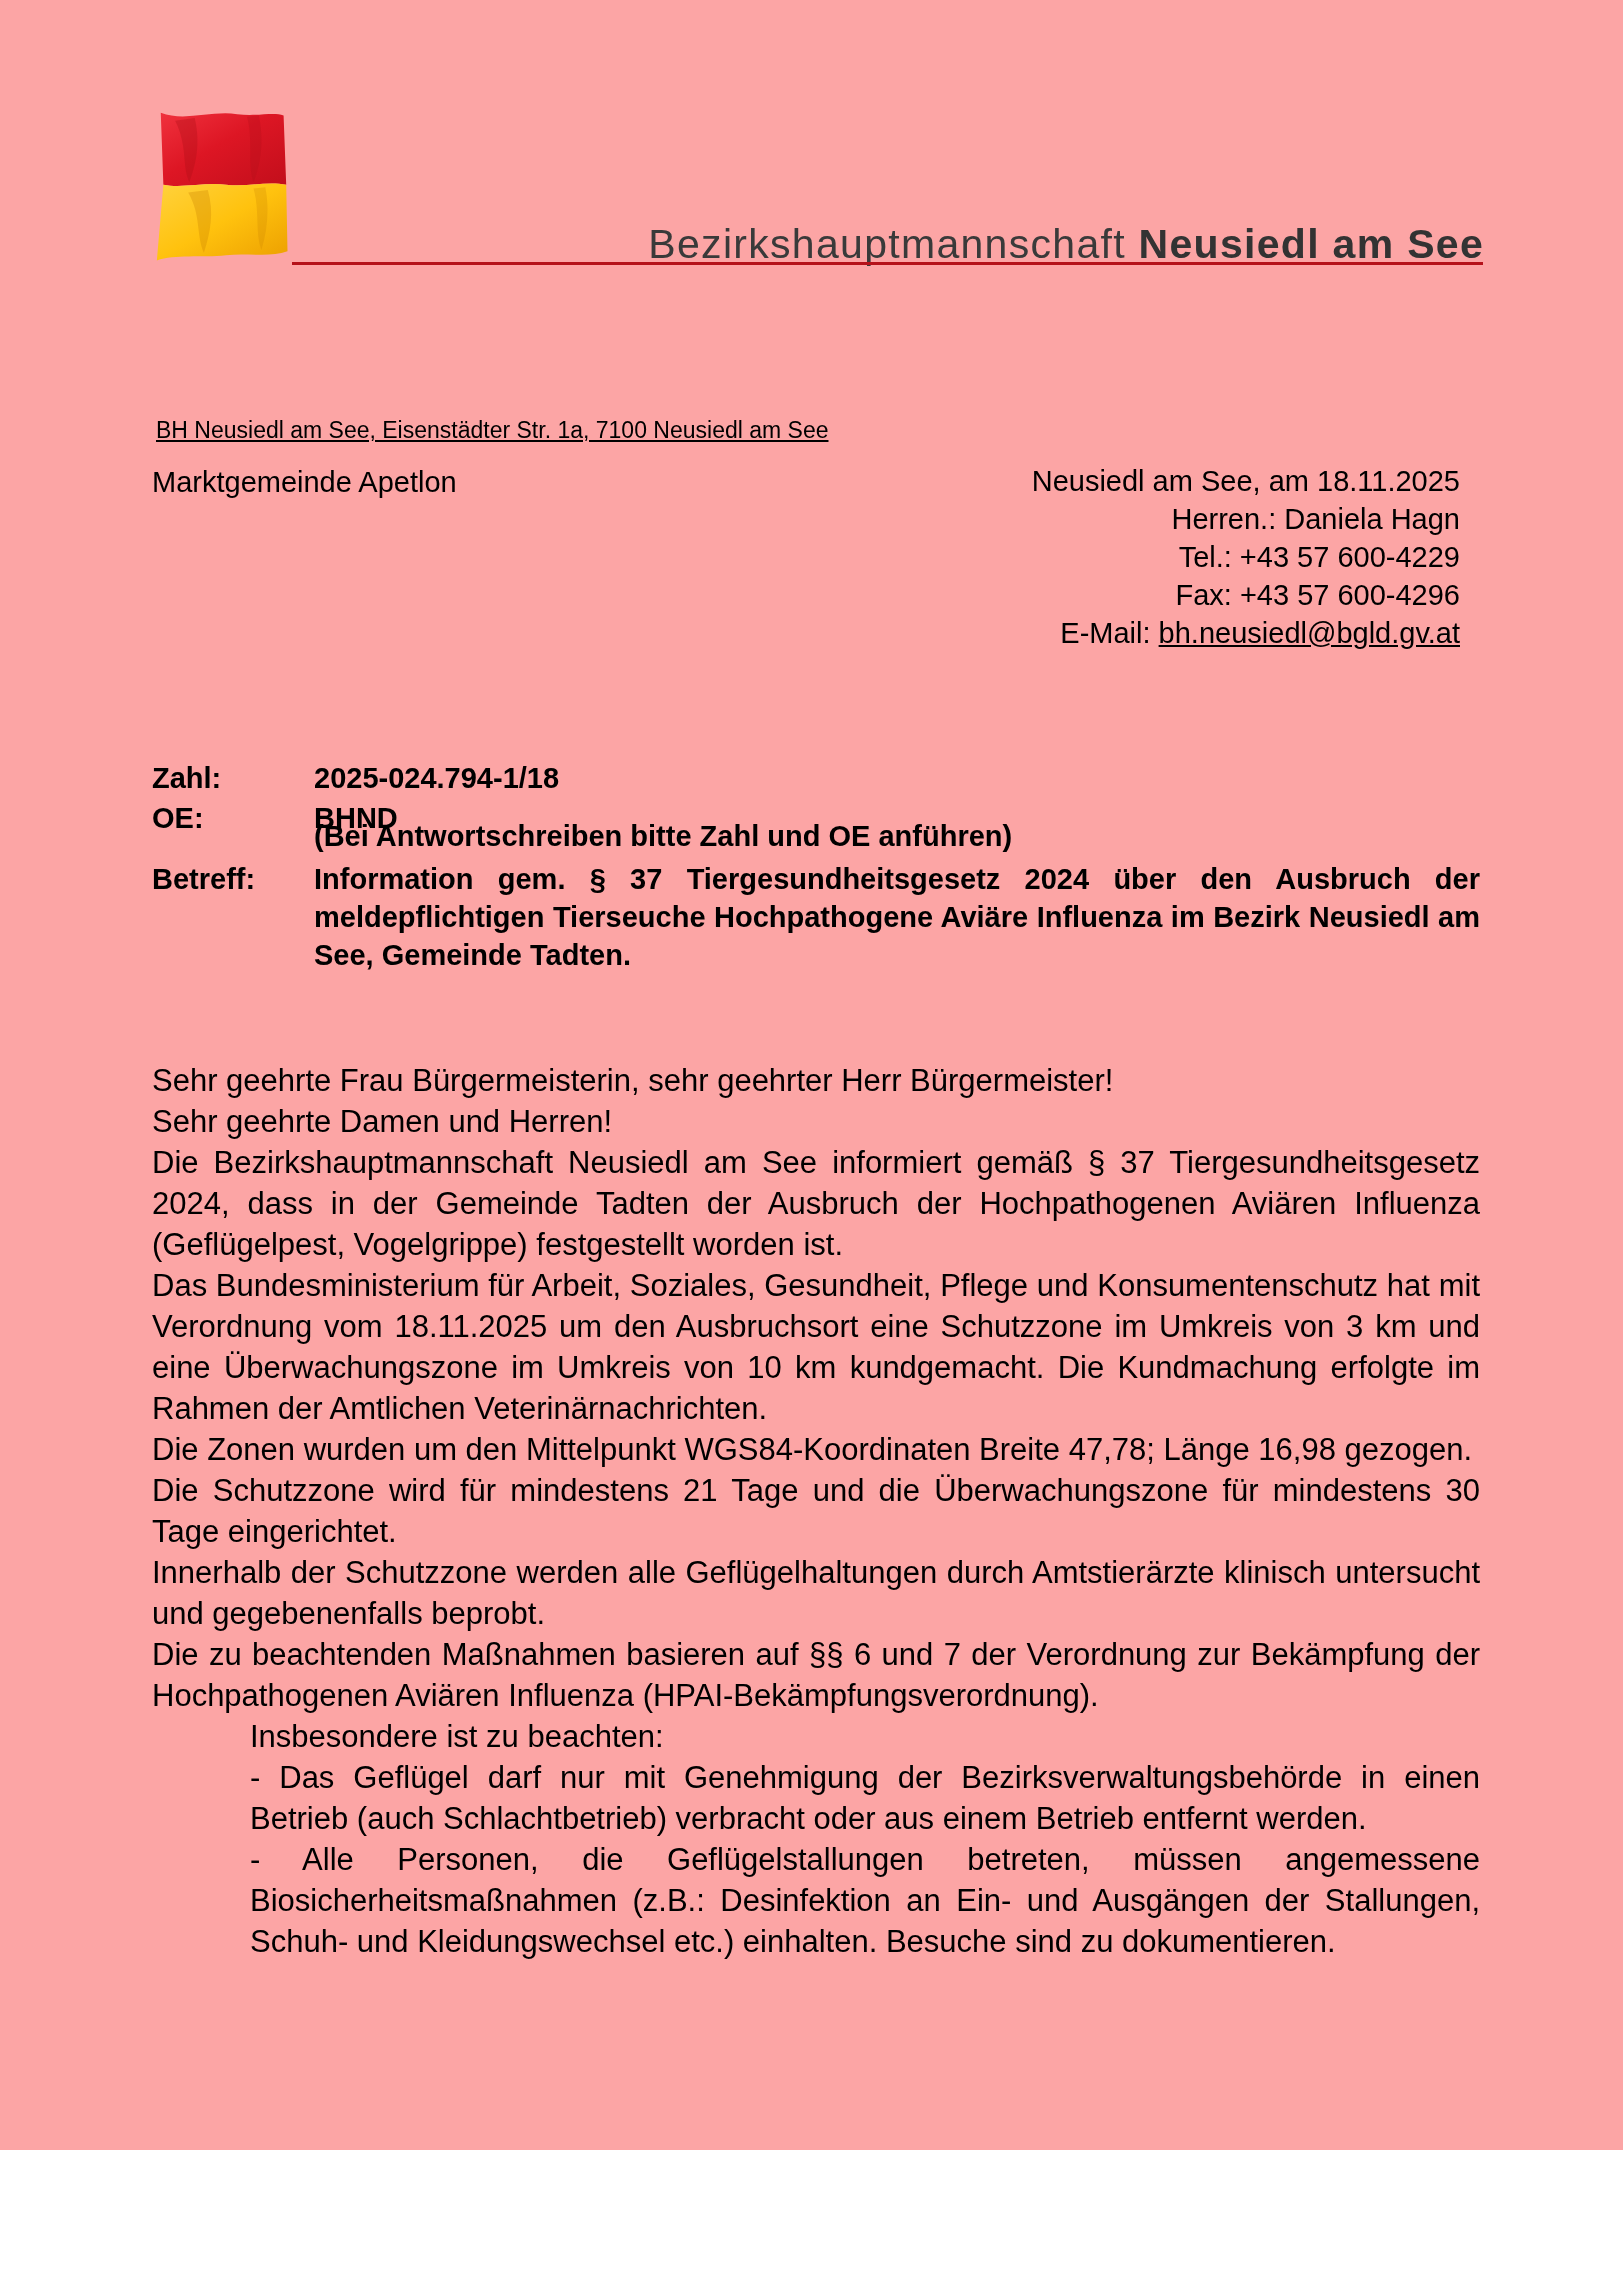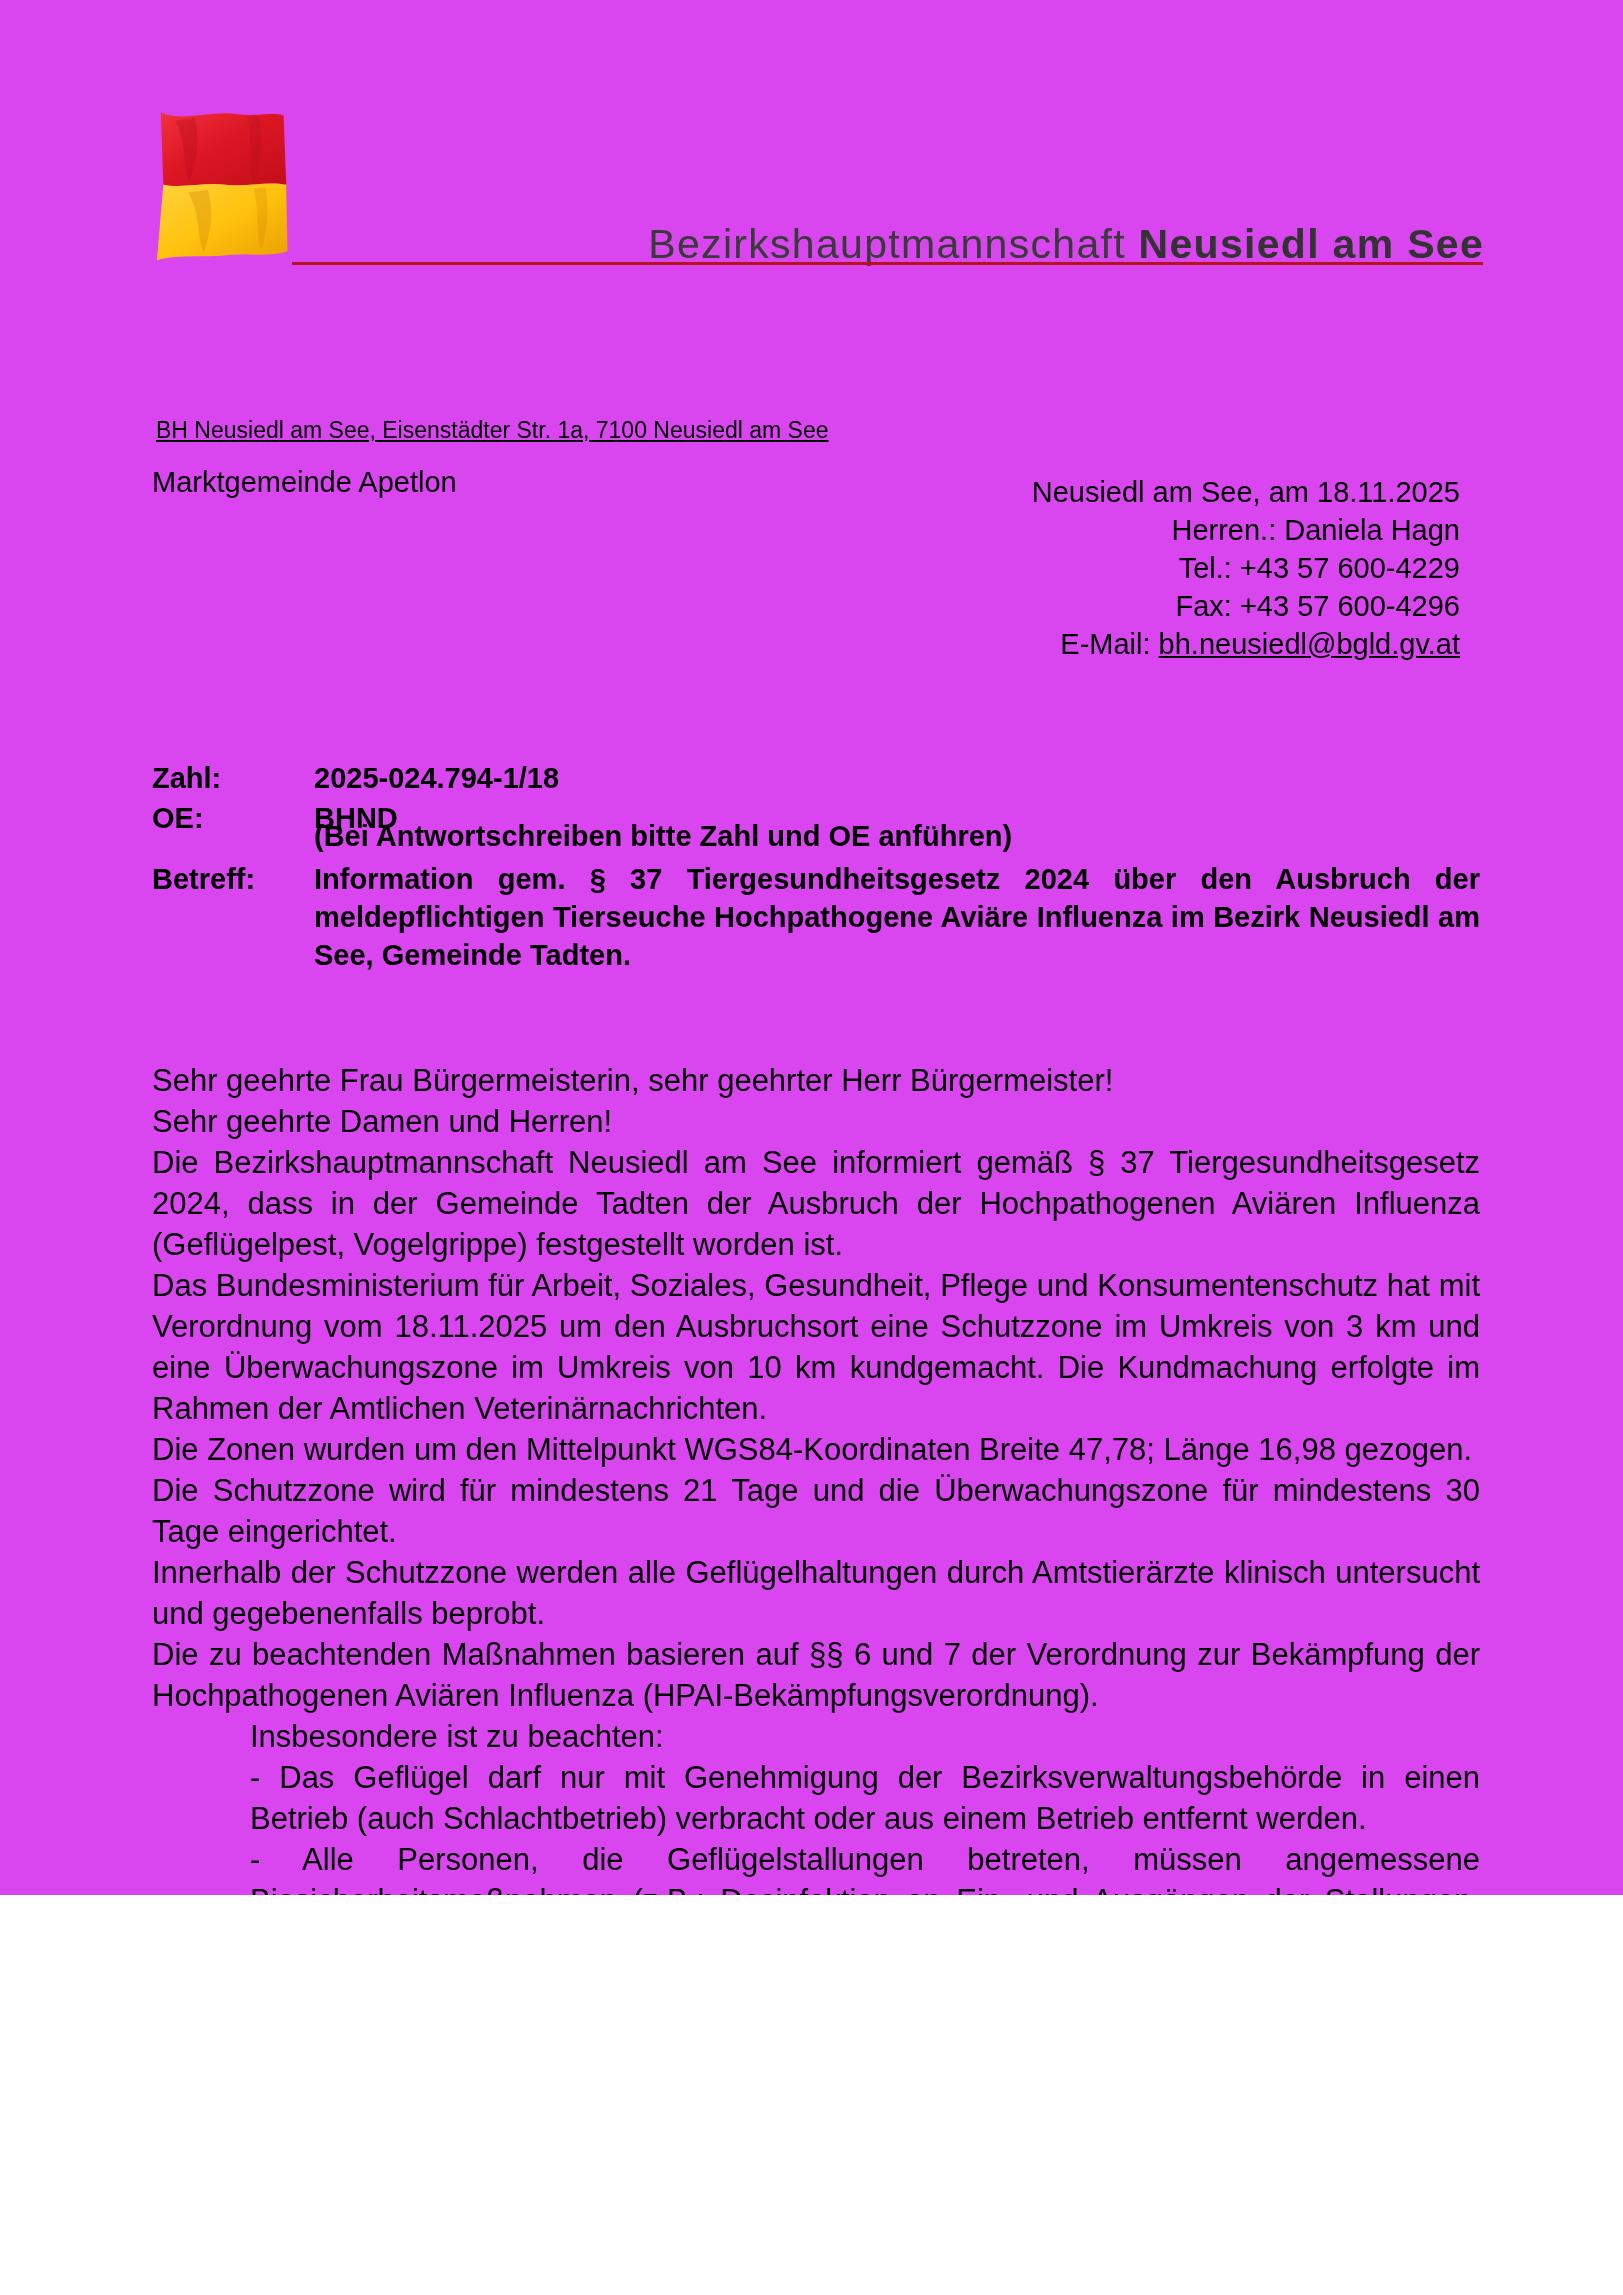--- a/index.html
+++ b/index.html
@@ -2,40 +2,40 @@
 <html style="font-size:10.5px"><head>
 <meta charset="utf-8">
 <style>
   html,body{margin:0;padding:0;}
   body{
     width:1623px;height:2295px;background:#ffffff;
     font-family:"Liberation Sans","DejaVu Sans",sans-serif;
     color:#000;
     position:relative;
   }
-  .page{position:absolute;left:0;top:0;width:1623px;height:1895px;background:#d946ef;overflow:hidden;}
+  .page{position:absolute;left:0;top:0;width:1623px;height:2150px;background:#fca5a5;overflow:hidden;}
 
   
   .flag{position:absolute;left:149px;top:107px;width:147px;height:158px;}
   .org-title{
     position:absolute;left:0;right:139px;top:221px;
     text-align:right;font-size:41px;letter-spacing:1.3px;color:#3a3a3a;white-space:nowrap;
   }
   .org-title .bold{font-weight:700;color:#333;}
   .red-rule{position:absolute;left:292px;top:262px;width:1191px;height:3.3px;background:#b5121a;}
 
   
   .sender-line{
     position:absolute;left:156px;top:417px;
     font-size:23px;text-decoration:underline;white-space:nowrap;
   }
   .recipient{position:absolute;left:152px;top:466px;font-size:29px;}
   .contact-block{
     position:absolute;right:163px;top:462px;
-    text-align:right;font-size:29px;line-height:38px;margin-top:11px;
+    text-align:right;font-size:29px;line-height:38px;
   }
   .contact-block .u{text-decoration:underline;}
 
   
   .ref-row{position:absolute;left:152px;font-size:29px;font-weight:700;white-space:nowrap;margin-top:10px;}
   .ref-row .ref-label{display:inline-block;width:162px;}
   .ref-note{position:absolute;left:314px;top:820px;font-size:29px;font-weight:700;white-space:nowrap;}
   .betreff-row{
     position:absolute;left:152px;top:860px;width:1328px;
     display:flex;font-size:29px;font-weight:700;line-height:38px;justify-content:center;

